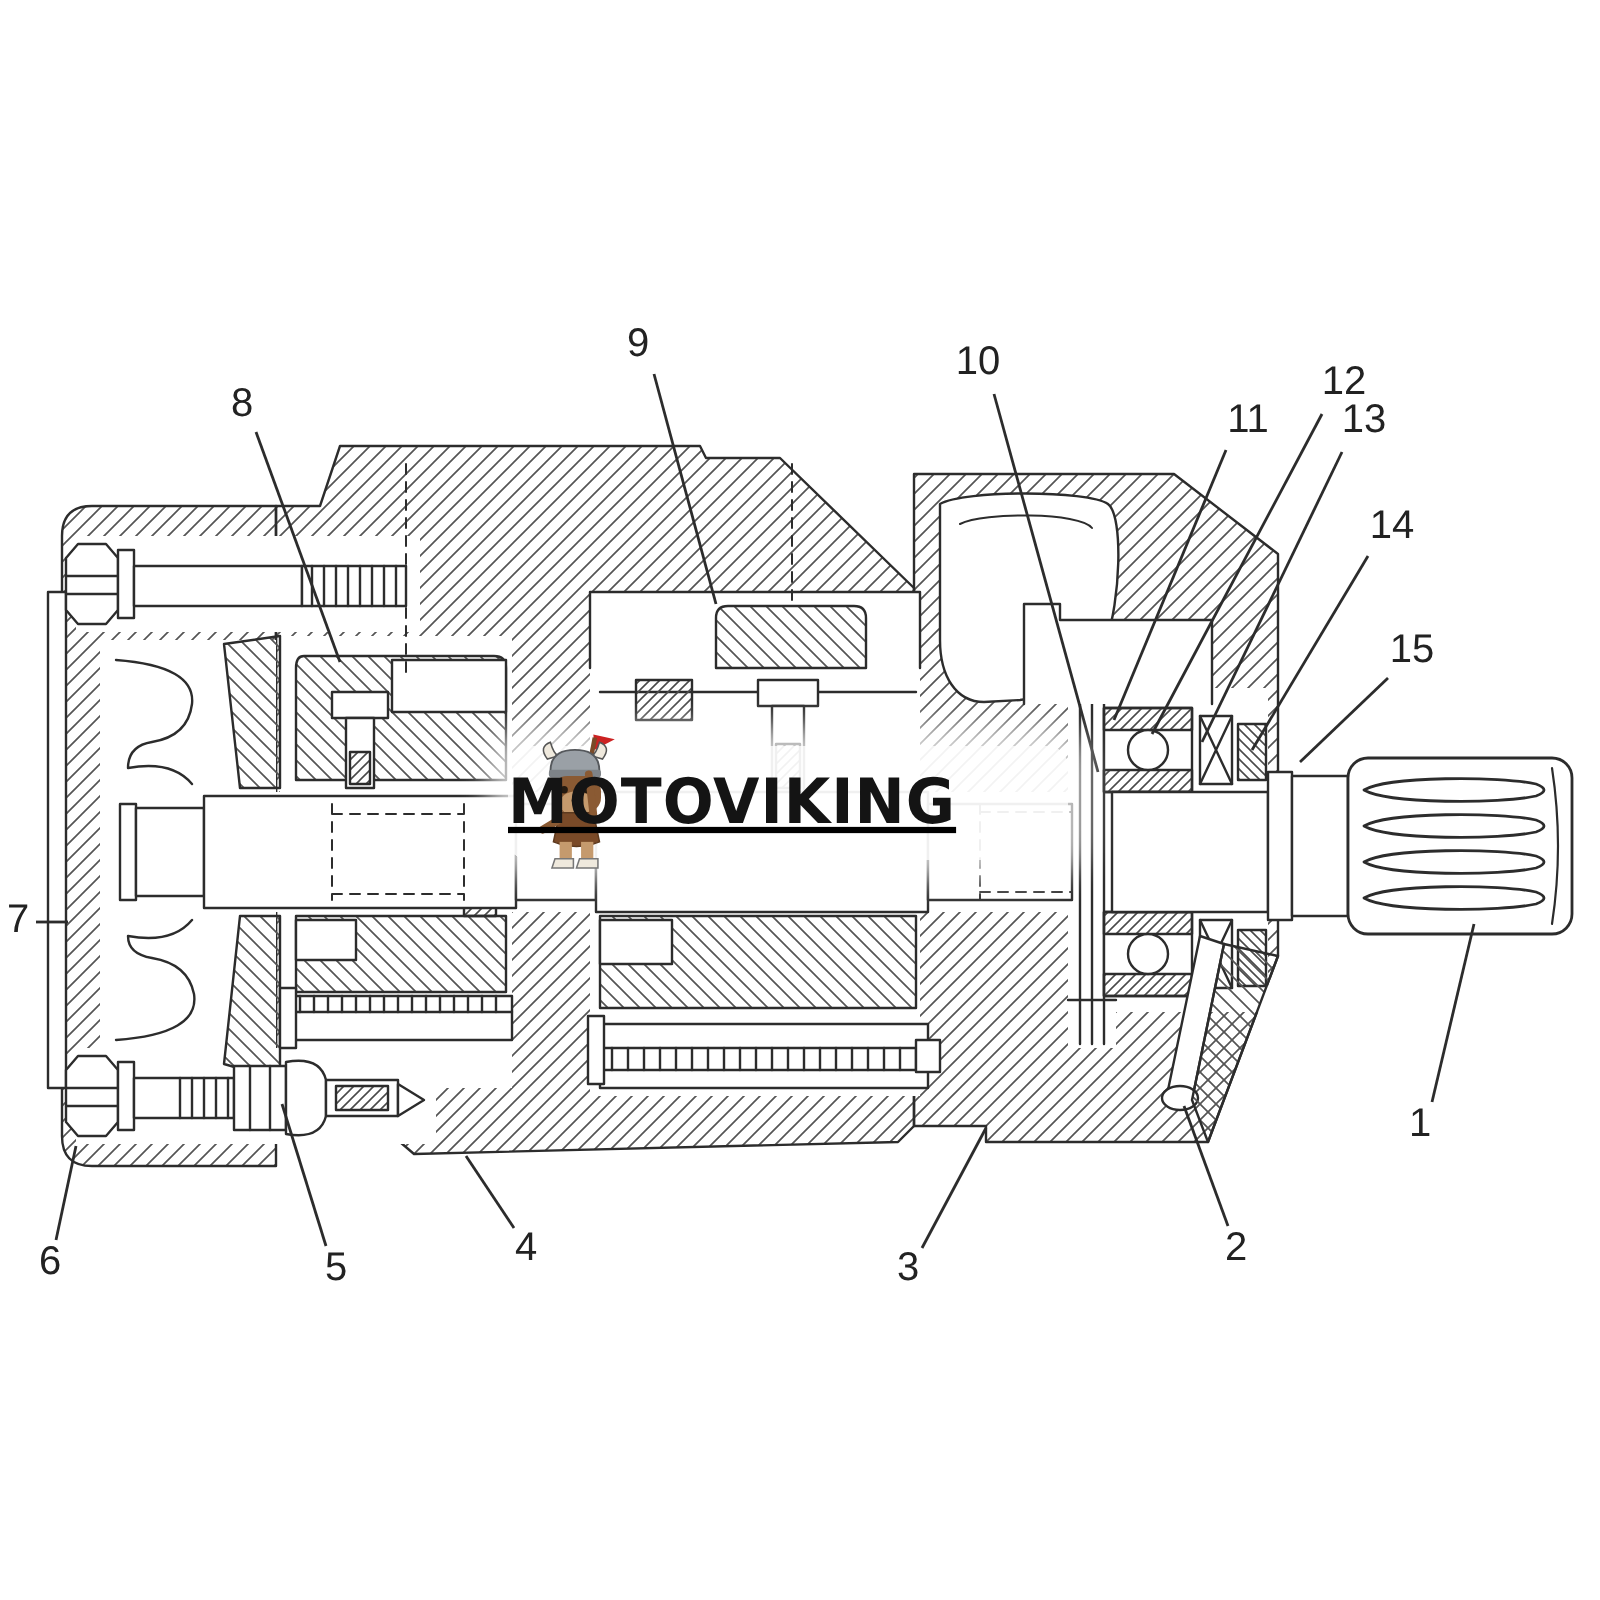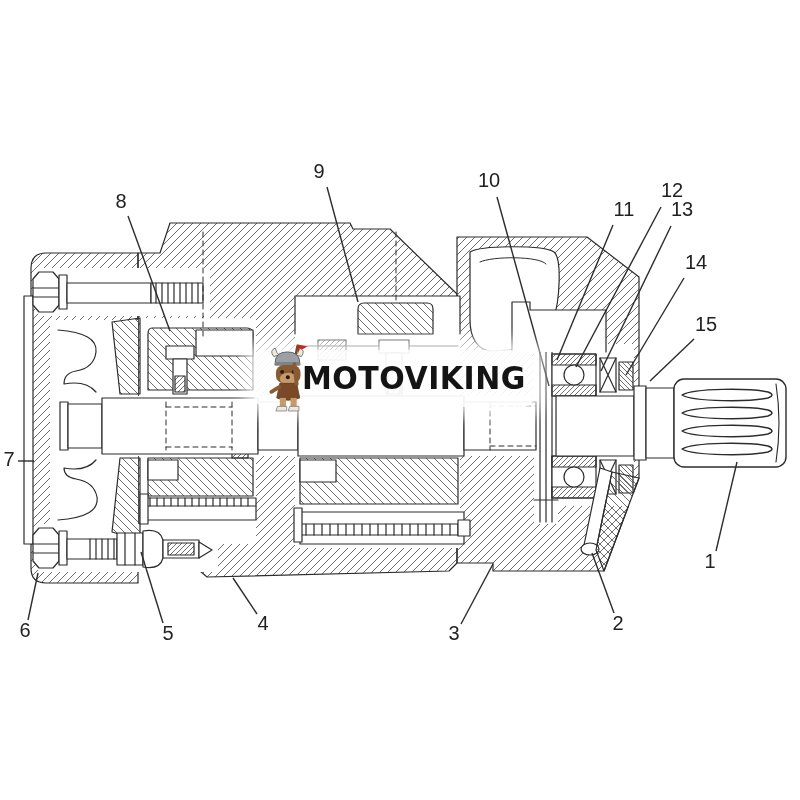--- a/index.html
+++ b/index.html
@@ -1,22 +1,22 @@
 <!DOCTYPE html>
 <html><head>
 <meta charset="utf-8">
 <style>
   html,body{margin:0;padding:0;background:#fff;}
   .page{position:relative;width:800px;height:800px;background:#fff;overflow:hidden;
         font-family:"Liberation Sans", sans-serif;}
   svg text.callout{font-family:"Liberation Sans", sans-serif;font-size:20px;fill:#222;}
-  .watermark{position:absolute;left:254px;top:350px;width:280px;height:57px;
+  .watermark{position:absolute;left:254px;top:373px;width:280px;height:57px;
      background:rgba(255,255,255,0.93);border-radius:10px;
      box-shadow:0 0 14px 10px rgba(255,255,255,0.75);
-     display:flex;align-items:center;justify-content:flex-end;padding-right:8px;box-sizing:border-box;}
+     display:flex;align-items:center;padding-right:8px;box-sizing:border-box;text-decoration:underline;}
   .watermark .brand{font-family:"DejaVu Sans", sans-serif;font-weight:bold;
      font-size:30px;letter-spacing:.5px;color:#141414;line-height:1;
      transform:scaleY(1.04);}
   .mascot{position:absolute;left:12px;top:-8px;height:72px;width:46px;}
 </style>
 </head>
 <body>
 
 <div class="page">
 

